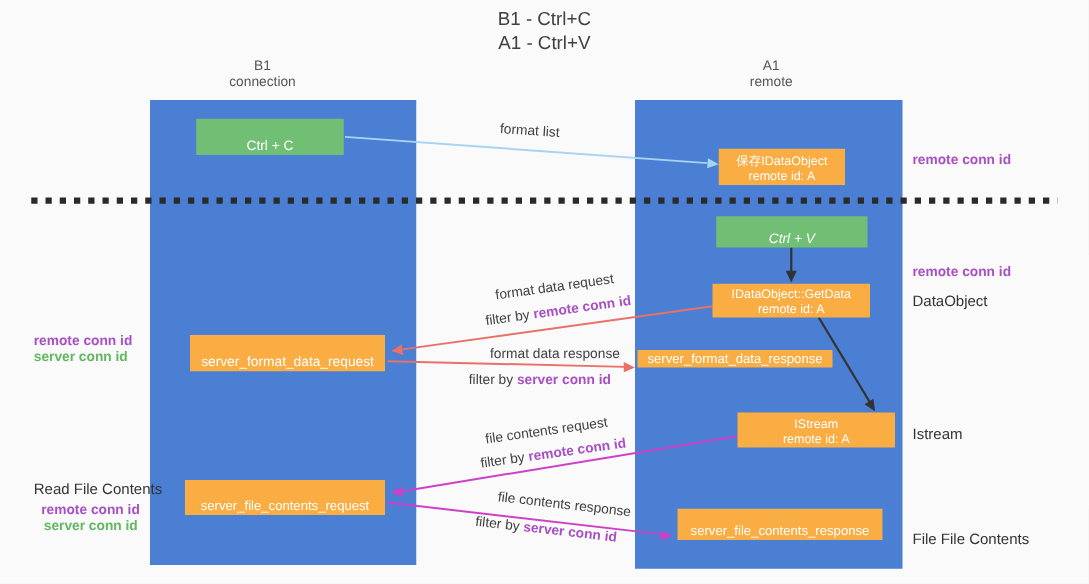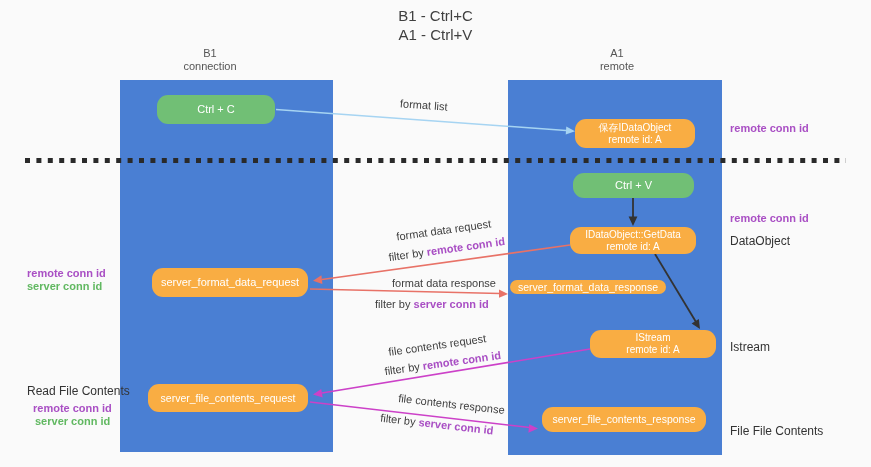--- a/index.html
+++ b/index.html
@@ -23,25 +23,24 @@
     color: #555; font-size: 11px; line-height: 13px;
     z-index: 4;
   }
   .column {
     background: var(--column-blue);
     z-index: 1;
   }
   svg.overlay { position: absolute; left: 0; top: 0; z-index: 2; }
   .node {
     display: flex; flex-direction: column;
-    align-items: center; justify-content: center;
+    align-items: center; justify-content: flex-end;
     color: #fff; font-size: 11px; line-height: 13px;
     text-align: center; z-index: 3;
     white-space: nowrap;
-    border-radius: 11px;
   }
   .node.green  { background: var(--box-green); }
   .node.orange { background: var(--box-orange); }
   .lbl { font-size: 11px; color: var(--text-dark); white-space: nowrap; z-index: 3; }
   .lbl.big { font-size: 12px; color: #333; }
   .purple { color: var(--text-purple); font-weight: bold; }
   .greentx { color: var(--text-green); font-weight: bold; }
   .rot-up   { transform: rotate(-8deg); }
   .rot-dn   { transform: rotate(6.5deg); }
   .rot-dn2  { transform: rotate(4deg); }
@@ -99,26 +98,26 @@
     <polygon class="fill-magenta" points="313,394.5 322.7,397.4 321.2,389"></polygon>
 
     <line class="stroke-magenta" x1="310" y1="402" x2="530" y2="427.5"></line>
     <polygon class="fill-magenta" points="538,428.5 529.2,424.3 528.4,432.8"></polygon>
   </svg>
 
   <div class="abs node green" style="left:157px; top:95px; width:118px; height:29px;">
     <div>Ctrl + C</div>
   </div>
 
-  <div class="abs node orange" style="left:575px; top:119px; width:120px; height:29px; font-size:10px; line-height:12px;">
+  <div class="abs node orange" style="left:575px; top:119px; width:101px; height:29px; font-size:10px; line-height:12px;">
     <div>保存IDataObject</div>
     <div>remote id: A</div>
   </div>
 
-  <div class="abs node green" style="left:573px; top:173px; width:121px; height:25px;">
+  <div class="abs node green" style="left:573px; top:173px; width:121px; height:25px;font-style:italic;">
     <div>Ctrl + V</div>
   </div>
 
   <div class="abs node orange" style="left:570px; top:227px; width:126px; height:27px; font-size:10px; line-height:12px;">
     <div>IDataObject::GetData</div>
     <div>remote id: A</div>
   </div>
 
   <div class="abs node orange" style="left:152px; top:268px; width:156px; height:29px;">
     <div style="font-size:11px">server_format_data_request</div>

